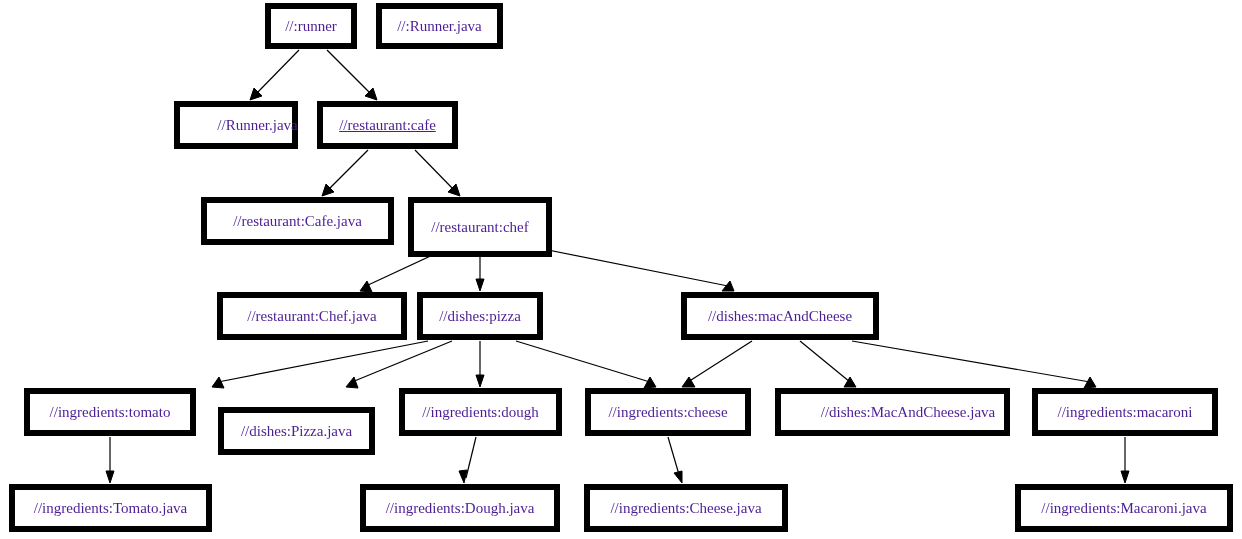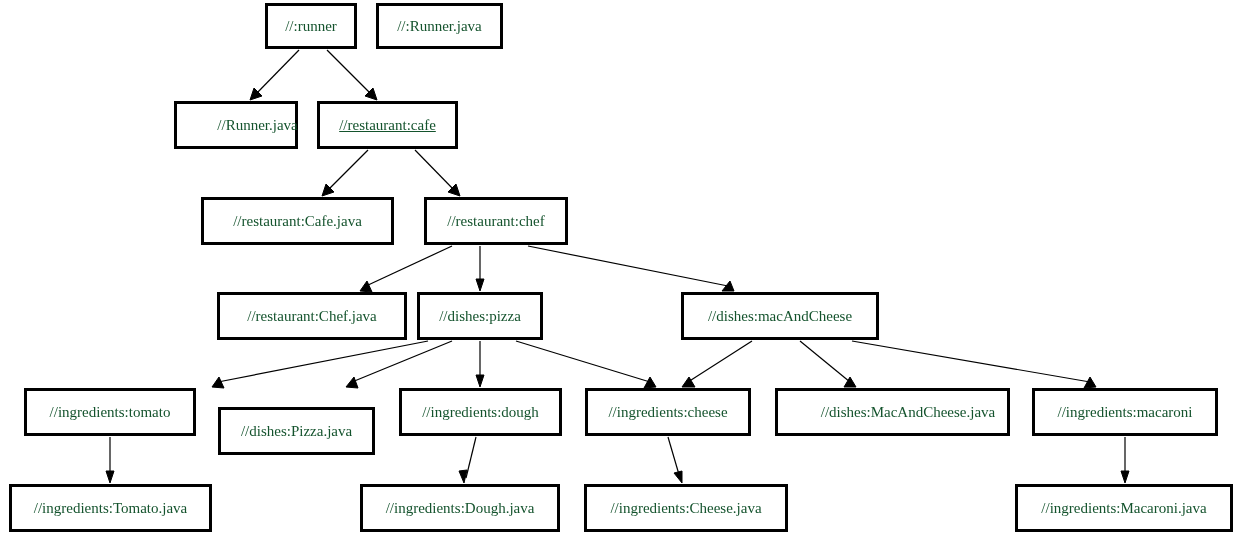--- a/index.html
+++ b/index.html
@@ -11,23 +11,23 @@
     position: relative;
     width: 1242px;
     height: 539px;
     background: #ffffff;
     font-family: "Liberation Serif", serif;
     overflow: hidden;
   }
   .node {
     position: absolute;
     box-sizing: border-box;
-    border: 3px solid #6d28d9;
+    border: 6px solid #6d28d9;
     background: #ffffff;
-    color: #14532d;
+    color: #4c1d95;
     font-size: 15px;
     line-height: 1;
     display: flex;
     align-items: center;
     justify-content: center;
     white-space: nowrap;
     text-align: center;
   }
   #edge-layer {
     position: absolute;
@@ -125,21 +125,21 @@
         <path d="M 1125,437 L 1125,478" stroke="#000000"></path>
         <polygon points="1125,483 1121,471 1129,471" fill="#000000"></polygon>
       </g>
     </svg>
   <div id="node-layer">
       <div class="node" style="left: 265px; top: 3px; width: 92px; height: 46px; background: rgb(255, 255, 255); border-color: rgb(0, 0, 0);">//:runner</div>
       <div class="node" style="left: 376px; top: 3px; width: 127px; height: 46px; background: rgb(255, 255, 255); border-color: rgb(0, 0, 0);">//:Runner.java</div>
       <div class="node" style="left: 174px; top: 101px; width: 124px; height: 48px; background: rgb(255, 255, 255); border-color: rgb(0, 0, 0); padding-left: 43px;">//Runner.java</div>
       <div class="node" style="left: 317px; top: 101px; width: 141px; height: 48px; background: rgb(255, 255, 255); border-color: rgb(0, 0, 0); text-decoration: underline;">//restaurant:cafe</div>
       <div class="node" style="left: 201px; top: 197px; width: 193px; height: 48px; background: rgb(255, 255, 255); border-color: rgb(0, 0, 0);">//restaurant:Cafe.java</div>
-      <div class="node" style="left: 424px; top: 197px; width: 144px; height: 48px; background: rgb(255, 255, 255); border-color: rgb(0, 0, 0);">//restaurant:chef</div>
+      <div class="node" style="left: 408px; top: 197px; width: 144px; height: 60px; background: rgb(255, 255, 255); border-color: rgb(0, 0, 0);">//restaurant:chef</div>
       <div class="node" style="left: 217px; top: 292px; width: 190px; height: 48px; background: rgb(255, 255, 255); border-color: rgb(0, 0, 0);">//restaurant:Chef.java</div>
       <div class="node" style="left: 417px; top: 292px; width: 126px; height: 48px; background: rgb(255, 255, 255); border-color: rgb(0, 0, 0);">//dishes:pizza</div>
       <div class="node" style="left: 681px; top: 292px; width: 198px; height: 48px; background: rgb(255, 255, 255); border-color: rgb(0, 0, 0);">//dishes:macAndCheese</div>
       <div class="node" style="left: 24px; top: 388px; width: 172px; height: 48px; background: rgb(255, 255, 255); border-color: rgb(0, 0, 0);">//ingredients:tomato</div>
       <div class="node" style="left: 218px; top: 388px; width: 157px; height: 48px; background: rgb(255, 255, 255); border-color: rgb(0, 0, 0); margin-top: 19px;">//dishes:Pizza.java</div>
       <div class="node" style="left: 399px; top: 388px; width: 163px; height: 48px; background: rgb(255, 255, 255); border-color: rgb(0, 0, 0);">//ingredients:dough</div>
       <div class="node" style="left: 585px; top: 388px; width: 166px; height: 48px; background: rgb(255, 255, 255); border-color: rgb(0, 0, 0);">//ingredients:cheese</div>
       <div class="node" style="left: 775px; top: 388px; width: 235px; height: 48px; background: rgb(255, 255, 255); border-color: rgb(0, 0, 0); padding-left: 31px;">//dishes:MacAndCheese.java</div>
       <div class="node" style="left: 1032px; top: 388px; width: 186px; height: 48px; background: rgb(255, 255, 255); border-color: rgb(0, 0, 0);">//ingredients:macaroni</div>
       <div class="node" style="left: 9px; top: 484px; width: 203px; height: 48px; background: rgb(255, 255, 255); border-color: rgb(0, 0, 0);">//ingredients:Tomato.java</div>

